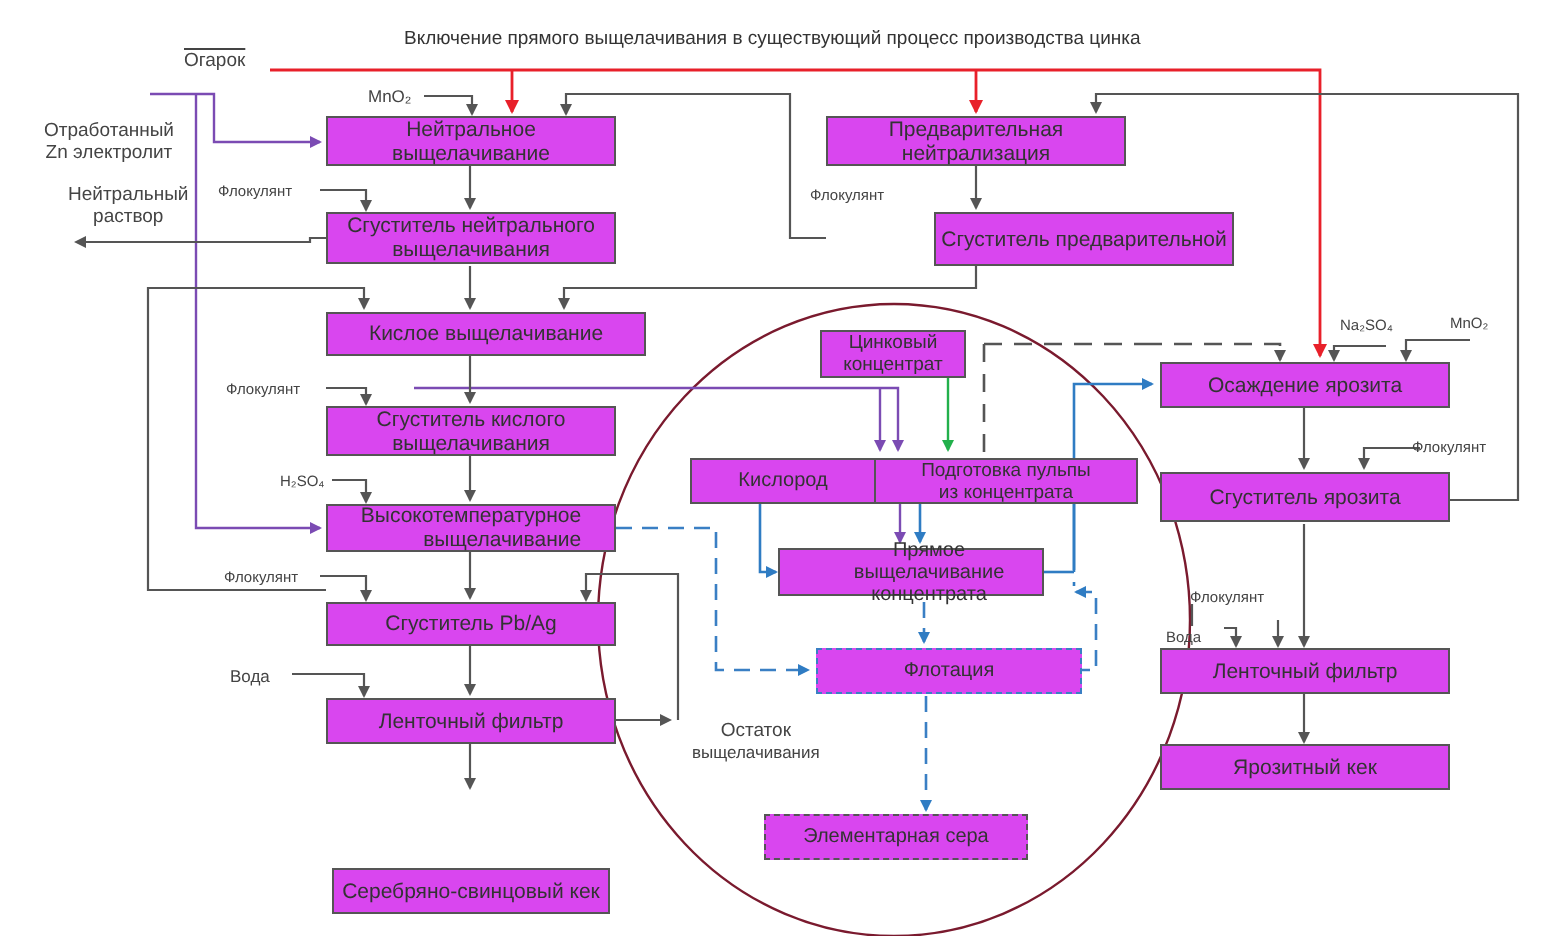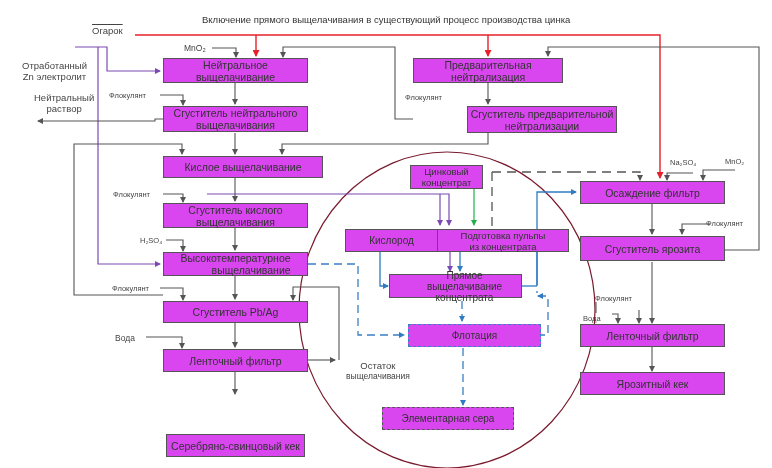--- a/index.html
+++ b/index.html
@@ -190,21 +190,20 @@
 
 <div class="box" style="left:413px;top:58px;width:150px;height:25px;">
   <div>
       <div>Предварительная</div>
       <div>нейтрализация</div>
     </div>
 </div>
 <div class="box" style="left:435px;top:106px;width:150px;height:27px;margin-left:32px;">
   <div>
       <div>Сгуститель предварительной</div>
-      <div>нейтрализации</div>
     </div>
 </div>
 
 <div class="box" style="left:410px;top:165px;width:73px;height:24px;font-size:9.5px;line-height:11px;">
   <div>
       <div>Цинковый</div>
       <div>концентрат</div>
     </div>
 </div>
 <div class="box" style="left:345px;top:229px;width:93px;height:23px;font-size:10px;">Кислород</div>
@@ -216,16 +215,16 @@
 </div>
 <div class="box" style="left:389px;top:274px;width:133px;height:24px;font-size:10px;line-height:11px;padding-left:20px;">
   <div>
       <div>Прямое выщелачивание</div>
       <div>концентрата</div>
     </div>
 </div>
 <div class="box bluedash" style="left:408px;top:324px;width:133px;height:23px;font-size:10px;">Флотация</div>
 <div class="box dashed" style="left:382px;top:407px;width:132px;height:23px;font-size:10px;">Элементарная сера</div>
 
-<div class="box" style="left:580px;top:181px;width:145px;height:23px;">Осаждение фильтр</div>
+<div class="box" style="left:580px;top:181px;width:145px;height:23px;">Осаждение ярозита</div>
 <div class="box" style="left:580px;top:236px;width:145px;height:25px;">Сгуститель ярозита</div>
 <div class="box" style="left:580px;top:324px;width:145px;height:23px;">Ленточный фильтр</div>
 <div class="box" style="left:580px;top:372px;width:145px;height:23px;">Ярозитный кек</div>
 
 </body></html>

